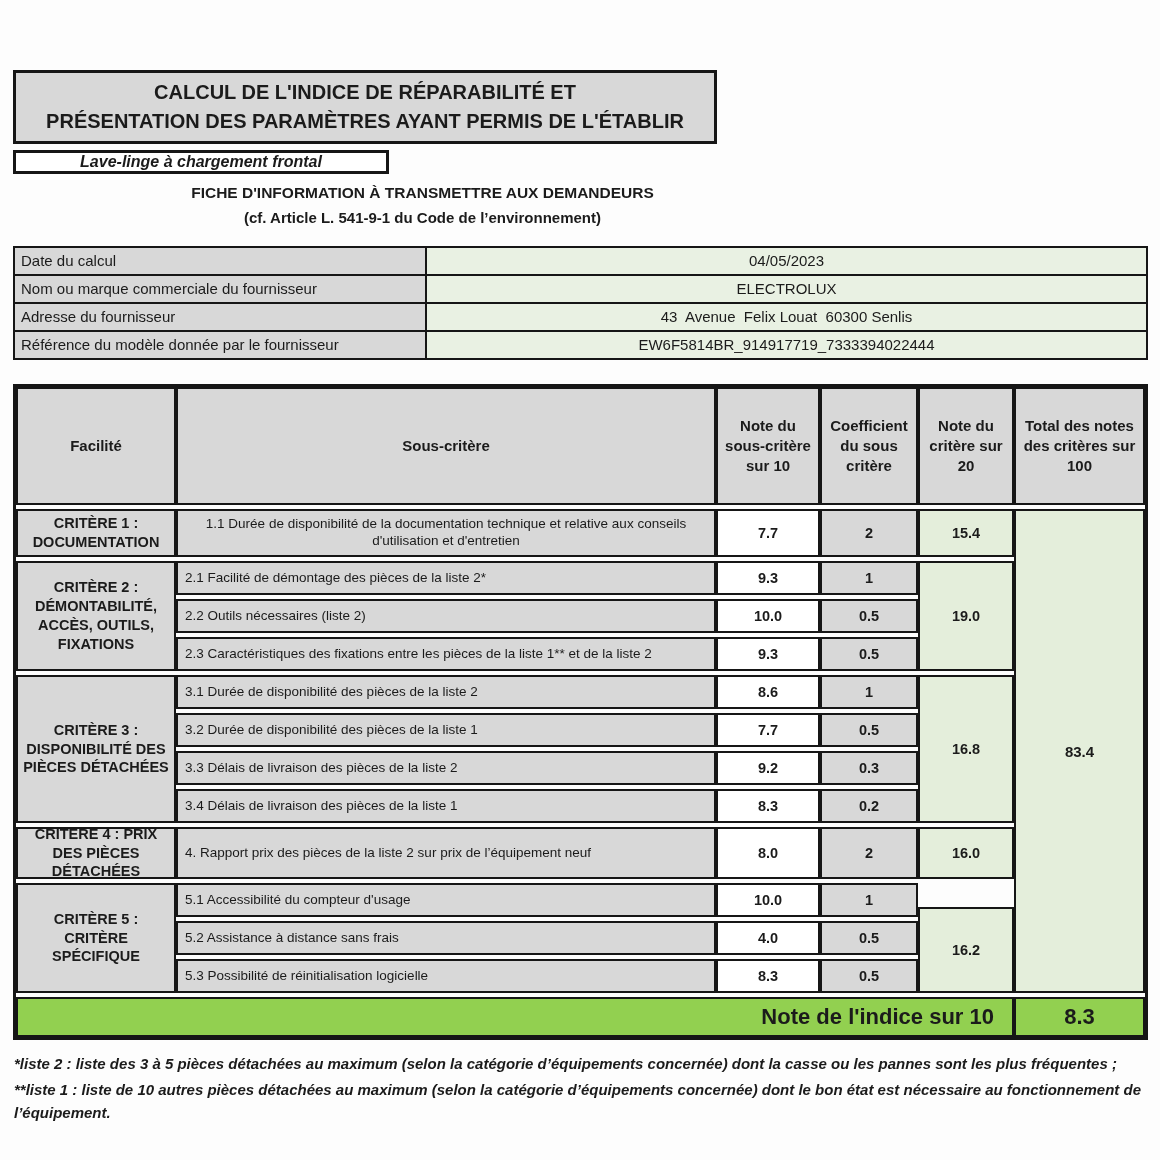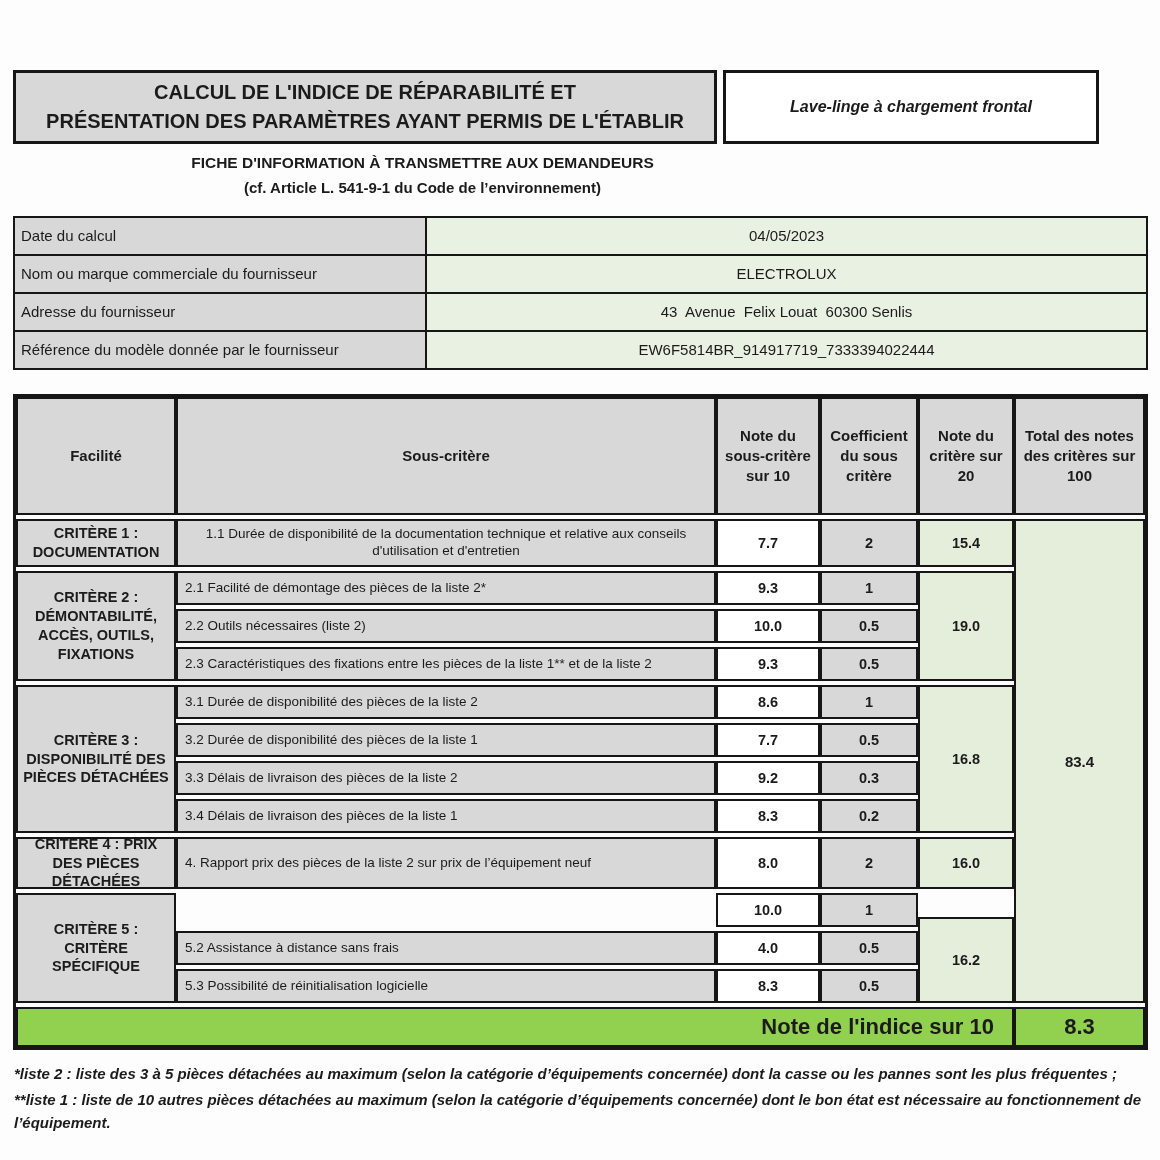--- a/index.html
+++ b/index.html
@@ -6,21 +6,21 @@
   html, body { margin: 0; padding: 0; }
   body {
     width: 1160px; height: 1160px;
     background: #fdfdfd;
     font-family: "Liberation Sans", "DejaVu Sans", sans-serif;
     color: #1b1b1b;
   }
   .page { position: relative; width: 1160px; height: 1160px; overflow: hidden; }
 
   
-  .top-row { display: flex; gap: 6px; margin: 70px 12px 0 13px; }
+  .top-row { display: flex; gap: 6px; margin: 70px 12px 0 13px; flex-direction: column; }
   .title-box {
     width: 704px; background: #d8d8d8;
     border: 3px solid #161616;
     text-align: center; font-weight: bold; font-size: 20px; line-height: 1.45;
     padding: 5px 8px;
   }
   .product-box {
     width: 376px; background: #fff;
     border: 3px solid #161616;
     display: flex; align-items: center; justify-content: center;
@@ -34,21 +34,21 @@
 
   
   table.info {
     border-collapse: collapse;
     margin: 20px 12px 0 13px;
     width: 1135px;
     table-layout: fixed;
   }
   table.info td {
     border: 2px solid #161616;
-    height: 38px; font-size: 15px; padding: 0 6px;
+    height: 28px; font-size: 15px; padding: 0 6px;
     overflow: hidden; white-space: pre-wrap; line-height: 18px;
   }
   td.i-label { width: 412px; background: #d8d8d8; }
   td.i-value { background: #e9f1e3; text-align: center; }
 
   
   #score-grid {
     margin: 24px 12px 0 13px;
     width: 1135px;
     display: grid;
@@ -160,20 +160,21 @@
       <div class="cell c-sub" style="grid-area: 9 / 2;">3.4 Délais de livraison des pièces de la liste 1</div>
       <div class="cell c-s10" style="grid-area: 9 / 3;">8.3</div>
       <div class="cell c-coef" style="grid-area: 9 / 4;">0.2</div>
       <div class="cell c-s20" style="grid-area: 6 / 5 / span 4;">16.8</div>
       <div class="cell c-crit" style="grid-area: 10 / 1 / span 1;">CRITÈRE 4 : PRIX DES PIÈCES DÉTACHÉES</div>
       <div class="cell c-sub" style="grid-area: 10 / 2;">4. Rapport prix des pièces de la liste 2 sur prix de l’équipement neuf</div>
       <div class="cell c-s10" style="grid-area: 10 / 3;">8.0</div>
       <div class="cell c-coef" style="grid-area: 10 / 4;">2</div>
       <div class="cell c-s20" style="grid-area: 10 / 5 / span 1;">16.0</div>
       <div class="cell c-crit" style="grid-area: 11 / 1 / span 3;">CRITÈRE 5 : CRITÈRE SPÉCIFIQUE</div>
+      <div class="cell c-sub" style="grid-area: 11 / 2;">5.1 Accessibilité du compteur d'usage</div>
       <div class="cell c-s10" style="grid-area: 11 / 3;">10.0</div>
       <div class="cell c-coef" style="grid-area: 11 / 4;">1</div>
       <div class="cell c-sub" style="grid-area: 12 / 2;">5.2 Assistance à distance sans frais</div>
       <div class="cell c-s10" style="grid-area: 12 / 3;">4.0</div>
       <div class="cell c-coef" style="grid-area: 12 / 4;">0.5</div>
       <div class="cell c-sub" style="grid-area: 13 / 2;">5.3 Possibilité de réinitialisation logicielle</div>
       <div class="cell c-s10" style="grid-area: 13 / 3;">8.3</div>
       <div class="cell c-coef" style="grid-area: 13 / 4;">0.5</div>
       <div class="cell c-s20" style="grid-area: 11 / 5 / span 3; margin-top: 24px;">16.2</div>
       <div class="cell c-total" style="grid-area: 2 / 6 / span 12;">83.4</div>

